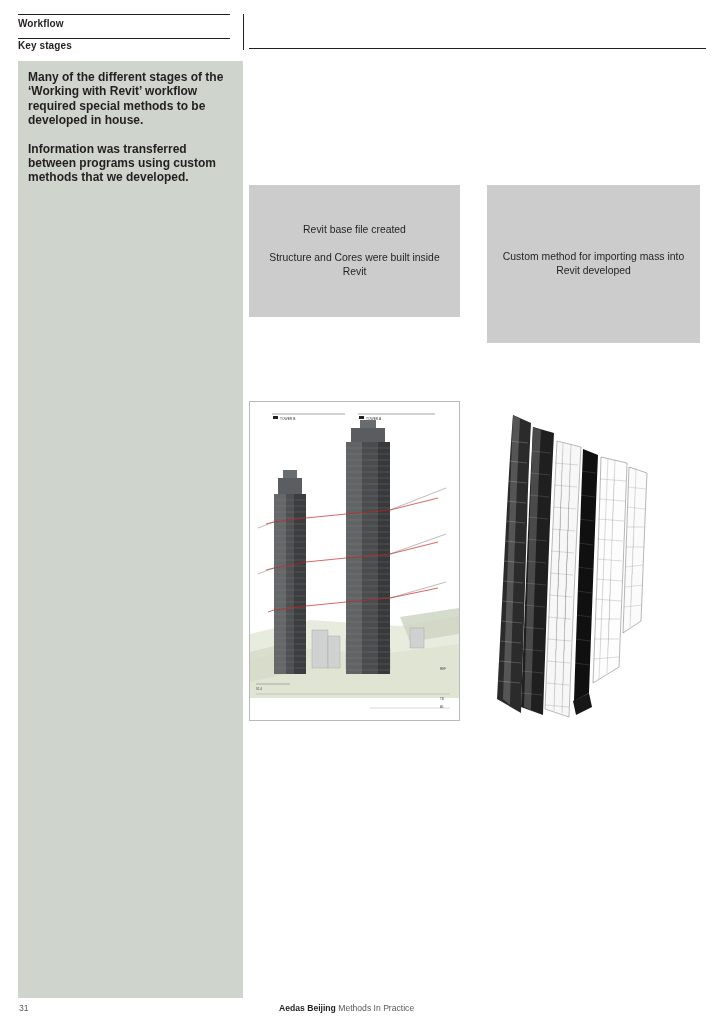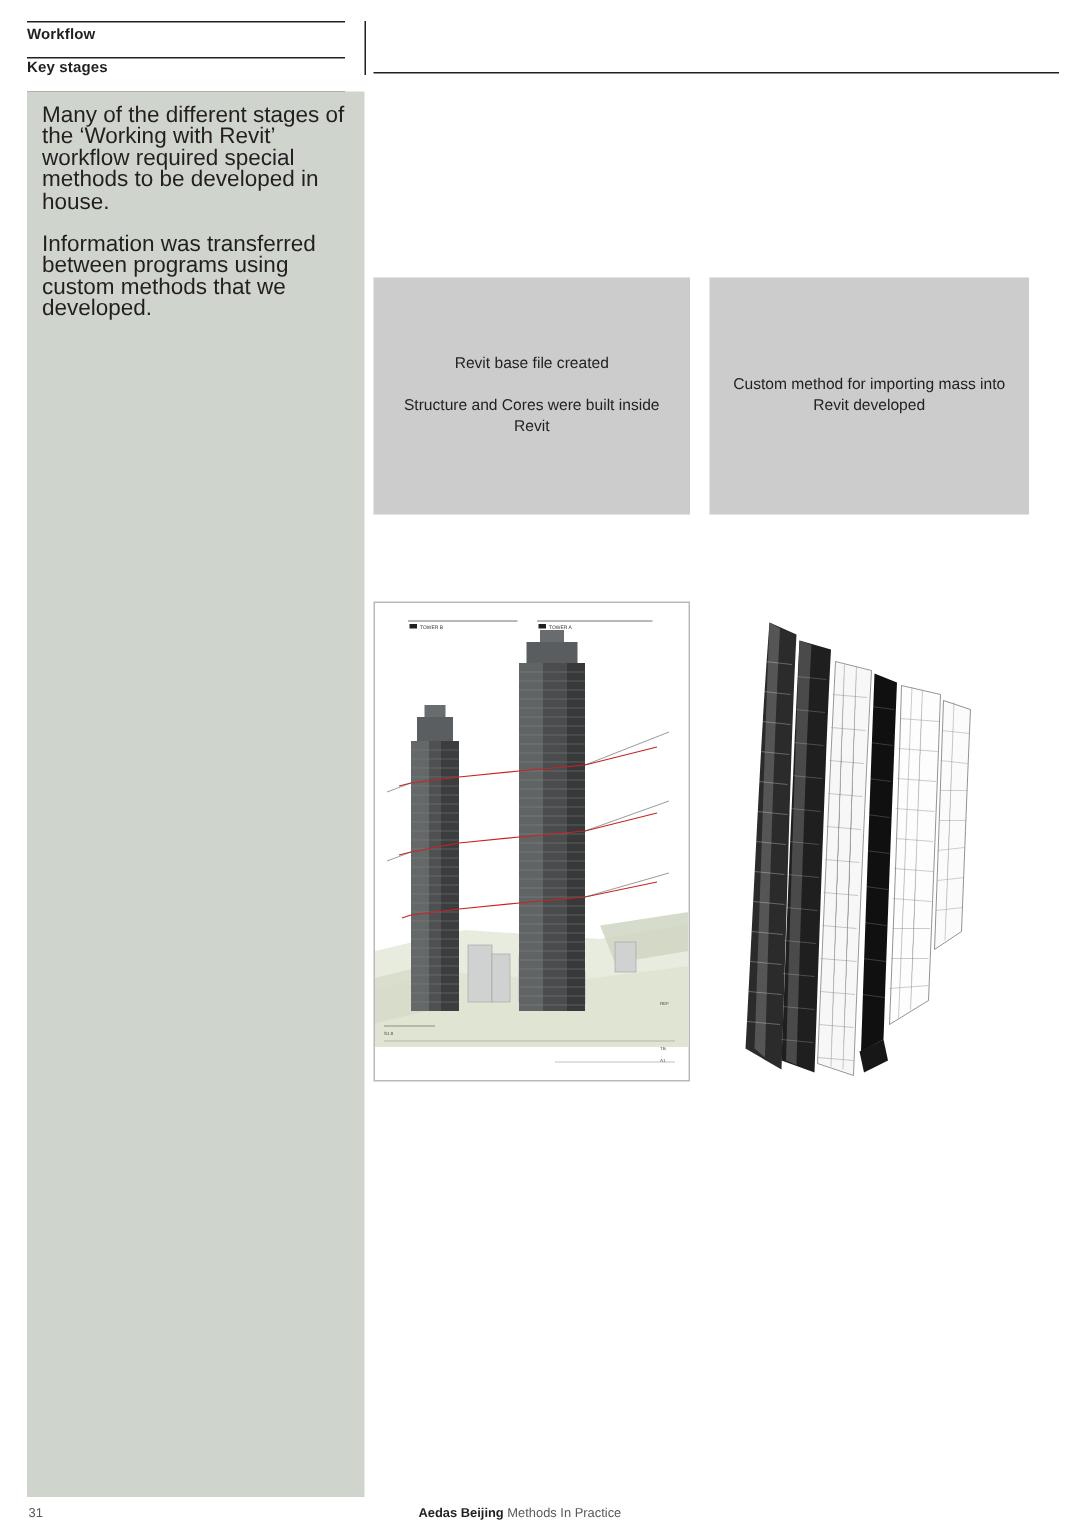--- a/index.html
+++ b/index.html
@@ -81,23 +81,24 @@
     left: 18px;
     top: 61px;
     width: 225px;
     height: 937px;
     background: #cfd4cd;
     box-sizing: border-box;
     padding: 9px 12px 0 10px;
   }
   .left-panel p {
     margin: 0 0 14px 0;
-    font-size: 15px;
+    font-size: 12px;
     line-height: 14.4px;
     color: #231f20;
+    font-weight: bold;
   }
 
   
   .caption-box {
     position: absolute;
     background: #cccccc;
     display: flex;
     flex-direction: column;
     align-items: center;
     justify-content: center;
@@ -110,24 +111,24 @@
     line-height: 14px;
     color: #231f20;
   }
   .caption-box .line + .line {
     margin-top: 14px;
   }
   #caption-revit-base {
     left: 249px;
     top: 185px;
     width: 211px;
-    height: 158px;
+    height: 132px;
   }
   #caption-custom-mass {
-    left: 473px;
+    left: 487px;
     top: 185px;
     width: 213px;
     height: 158px;
   }
 
   
   .img-frame {
     position: absolute;
     background: #ffffff;
     overflow: hidden;

